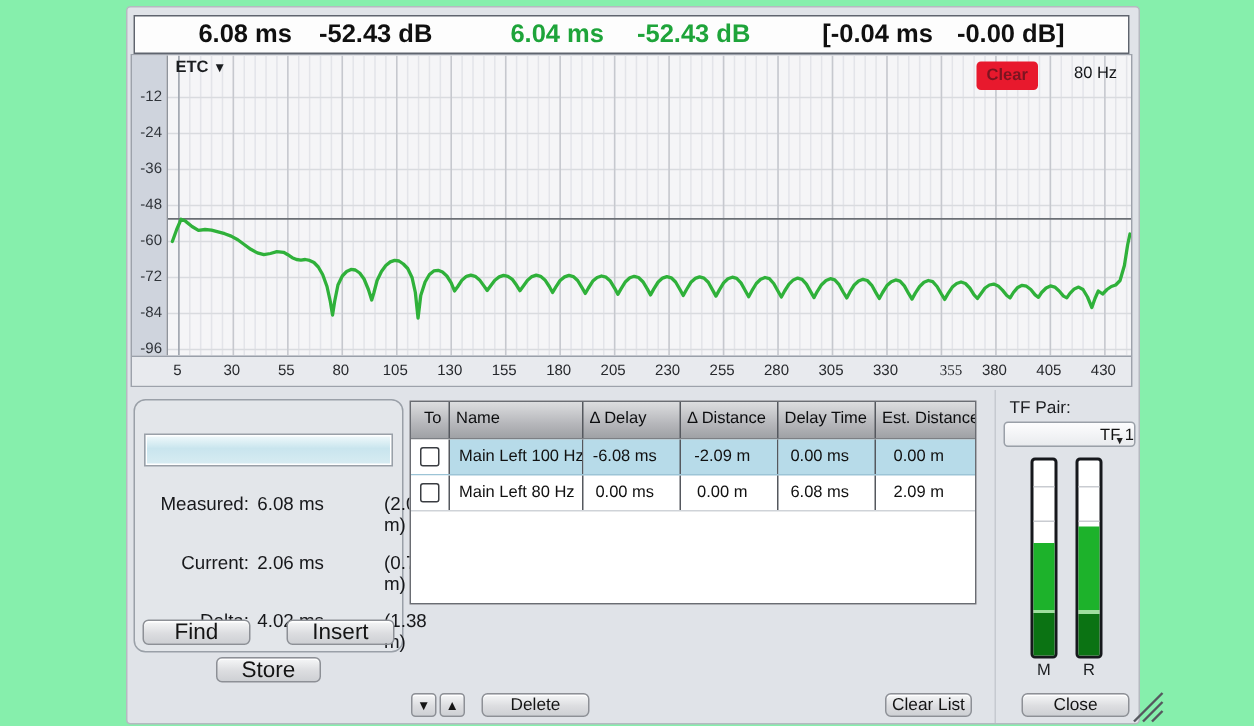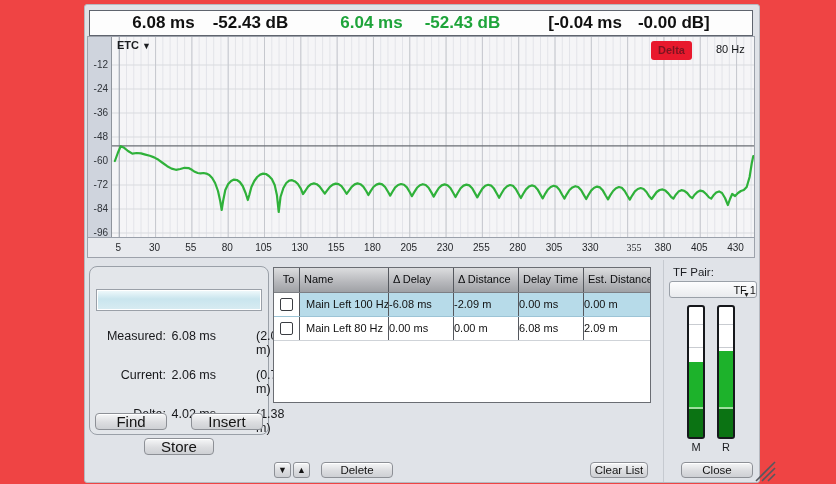--- a/index.html
+++ b/index.html
@@ -1,16 +1,16 @@
 <!DOCTYPE html>
 <html><head>
 <meta charset="utf-8">
 <style>
   html,body{margin:0;padding:0;background:#ffffff;font-family:"Liberation Sans",sans-serif;}
-  .page{position:relative;width:836px;height:484px;background:#ef4444;overflow:hidden;}
+  .page{position:relative;width:836px;height:484px;background:#86efac;overflow:hidden;}
   .window{position:absolute;left:84px;top:4px;width:674px;height:477px;background:#e0e3e8;
           border:1px solid #b5b9c0;border-radius:3px;}
   
   .readout{position:absolute;left:4px;top:5px;width:662px;height:24px;background:#fdfdfd;
            border:1px solid #5f646e;display:flex;align-items:center;justify-content:center;
            font-size:17px;font-weight:bold;color:#101010;white-space:nowrap;}
   .readout .grn{color:#1ea43a;}
   .ro{display:inline-block;}
   .sp18{margin-right:18px}.sp52{margin-right:52px}.sp22{margin-right:22px}.sp48{margin-right:48px}.sp16{margin-right:16px}
   
@@ -51,21 +51,21 @@
                overflow:hidden;white-space:nowrap;}
   .thead .cell:last-child{border-right:none;}
   .tbody{flex:1;display:flex;flex-direction:column;}
   .brow{height:23px;border-bottom:1px solid #cfd3d8;}
   .brow .cell{font-size:11px;color:#111;line-height:22px;border-right:1px solid #55585e;box-sizing:border-box;
               white-space:nowrap;overflow:hidden;}
   .brow .cell:last-child{border-right:none;}
   .brow.sel .cell.hl{background:#b7dbe9;}
   .brow.sel{border-bottom:1px solid #9cc4d6;}
   .cell.name{padding-left:6px;}
-  .cell.num{text-align:left;padding-right:9px;}
+  .cell.num{text-align:center;padding-right:9px;}
   .cell.cb{display:flex;align-items:center;justify-content:center;background:#fff;}
   .checkbox{width:11px;height:11px;background:#fff;border:1.5px solid #3a3d42;border-radius:2px;display:inline-block;}
   .filler{flex:1;}
   .filler .cell{height:100%;}
   
   .right-divider{position:absolute;left:578px;top:255px;width:1px;height:222px;background:#c6cad0;}
   .tf-label{position:absolute;left:588px;top:261px;font-size:11.5px;color:#1c1e22;}
   .tf-select{position:absolute;left:584px;top:276px;width:88px;height:17px;background:linear-gradient(#fdfdfe,#e9ebee);
              border:1px solid #9aa0a8;border-radius:3px;font-size:11px;color:#111;line-height:16px;padding-left:7px;
              box-sizing:border-box;text-align:right;}
@@ -219,21 +219,21 @@
             <line x1="515.6334841628959" y1="0" x2="515.6334841628959" y2="200" stroke="#c6c8ce" stroke-width="1"></line>
             <line x1="551.9457013574661" y1="0" x2="551.9457013574661" y2="200" stroke="#c6c8ce" stroke-width="1"></line>
             <line x1="588.2579185520361" y1="0" x2="588.2579185520361" y2="200" stroke="#c6c8ce" stroke-width="1"></line>
             <line x1="624.5701357466063" y1="0" x2="624.5701357466063" y2="200" stroke="#c6c8ce" stroke-width="1"></line>
             <line x1="0" y1="108.86" x2="642" y2="108.86" stroke="#6a6e74" stroke-width="1.2"></line>
             <polyline points="2.9,124.0 5.8,116.0 8.7,109.2 11.6,110.4 16.0,114.0 20.3,116.6 24.7,116.0 29.0,116.4 33.4,117.6 37.8,118.8 42.1,120.4 46.5,122.8 50.8,126.0 55.2,129.2 59.6,131.6 63.9,132.8 68.3,132.0 72.6,130.8 77.0,131.2 79.9,132.8 82.8,134.8 85.7,136.0 88.6,136.4 91.5,136.0 94.4,136.6 97.3,138.0 100.2,141.0 103.1,146.0 106.0,154.0 108.2,164.0 109.7,173.0 111.1,164.0 113.3,153.0 116.2,147.0 119.1,144.0 122.0,142.6 124.9,143.0 127.8,145.0 130.7,149.0 133.6,156.0 135.8,163.0 137.3,158.0 139.4,150.0 142.3,144.0 145.2,140.0 148.2,137.6 151.1,136.6 154.0,137.0 156.9,139.0 159.8,142.0 162.7,148.0 164.9,158.0 166.7,175.0 168.5,160.0 171.4,151.0 174.3,146.0 177.2,143.6 180.1,143.2 183.0,144.4 185.9,147.0 188.8,151.6 191.0,157.0 193.2,154.0 196.1,149.6 199.0,147.2 201.9,146.4 204.8,147.2 207.7,149.6 210.6,153.6 212.8,156.6 215.0,153.6 217.9,149.8 220.8,147.6 223.7,146.6 226.6,147.2 229.5,149.2 232.4,153.2 234.6,156.8 236.8,153.8 239.7,149.8 242.6,147.4 245.5,146.4 248.4,147.2 251.3,149.6 254.2,154.0 256.4,158.0 258.5,154.4 261.4,150.0 264.4,147.6 267.3,146.6 270.2,147.4 273.1,150.0 276.0,154.8 278.2,158.6 280.3,155.0 283.2,150.4 286.1,148.0 289.0,147.0 292.0,147.8 294.9,150.4 297.8,155.2 299.9,159.2 302.1,155.4 305.0,150.8 307.9,148.2 310.8,147.2 313.7,148.0 316.6,150.8 319.5,155.6 321.7,159.6 323.9,155.6 326.8,151.0 329.7,148.4 332.6,147.4 335.5,148.2 338.4,151.0 341.3,156.0 343.5,160.0 345.7,156.0 348.6,151.2 351.5,148.6 354.4,147.6 357.3,148.4 360.2,151.2 363.1,156.4 365.3,160.4 367.5,156.4 370.4,151.6 373.3,148.8 376.2,147.8 379.1,148.6 382.0,151.6 384.9,156.8 387.1,160.8 389.3,156.8 392.2,152.0 395.1,149.2 398.0,148.0 400.9,148.8 403.8,152.0 406.7,157.2 408.9,161.0 411.1,157.0 414.0,152.4 416.9,149.6 419.8,148.4 422.7,149.2 425.6,152.4 428.5,157.6 430.7,161.4 432.8,157.4 435.7,152.8 438.7,150.0 441.6,148.8 444.5,149.6 447.4,152.8 450.3,158.0 452.5,161.6 454.6,157.6 457.5,153.0 460.4,150.4 463.3,149.2 466.2,150.0 469.2,153.2 472.1,158.4 474.2,162.0 476.4,158.0 479.3,153.4 482.2,150.8 485.1,149.6 488.0,150.4 490.9,153.6 493.8,158.8 496.0,162.4 498.2,158.4 501.1,154.0 504.0,151.2 506.9,150.0 509.8,150.8 512.7,154.0 515.6,159.0 517.8,162.6 520.0,158.8 522.9,154.4 525.8,152.0 528.7,151.0 531.6,152.0 534.5,155.0 537.4,159.6 539.6,162.0 541.8,159.0 544.7,155.0 547.6,153.0 550.5,152.4 553.4,153.6 556.3,156.4 559.2,160.0 561.4,161.6 563.6,158.0 566.5,154.6 569.4,153.2 572.3,153.8 575.2,156.0 578.1,159.6 580.3,161.2 582.4,158.0 585.4,155.0 588.3,153.6 591.2,154.4 594.1,157.0 597.0,160.4 599.2,161.6 601.3,158.6 604.2,155.6 607.1,154.4 610.0,156.0 613.0,161.0 615.9,168.0 618.0,162.0 620.2,157.0 623.1,159.0 626.0,156.0 628.9,154.0 631.8,153.0 634.7,150.0 637.6,140.0 639.8,126.0 641.3,119.0" fill="none" stroke="#2fb13a" stroke-width="2.2" stroke-linejoin="round" stroke-linecap="round"></polyline>
           </svg>
         <div class="etc-label">
           <span>ETC</span><span class="tri">▼</span>
         </div>
-        <div class="filter-btn">Delta</div>
+        <div class="filter-btn">Clear</div>
         <div class="freq-label">80 Hz</div>
       </div>
       <div class="xaxis" id="xaxis">
           <div class="xlab" style="left: 16.2624px;">5</div>
           <div class="xlab" style="left: 52.5747px;">30</div>
           <div class="xlab" style="left: 88.8869px;">55</div>
           <div class="xlab" style="left: 125.199px;">80</div>
           <div class="xlab" style="left: 161.511px;">105</div>
           <div class="xlab" style="left: 197.824px;">130</div>
           <div class="xlab" style="left: 234.136px;">155</div>

